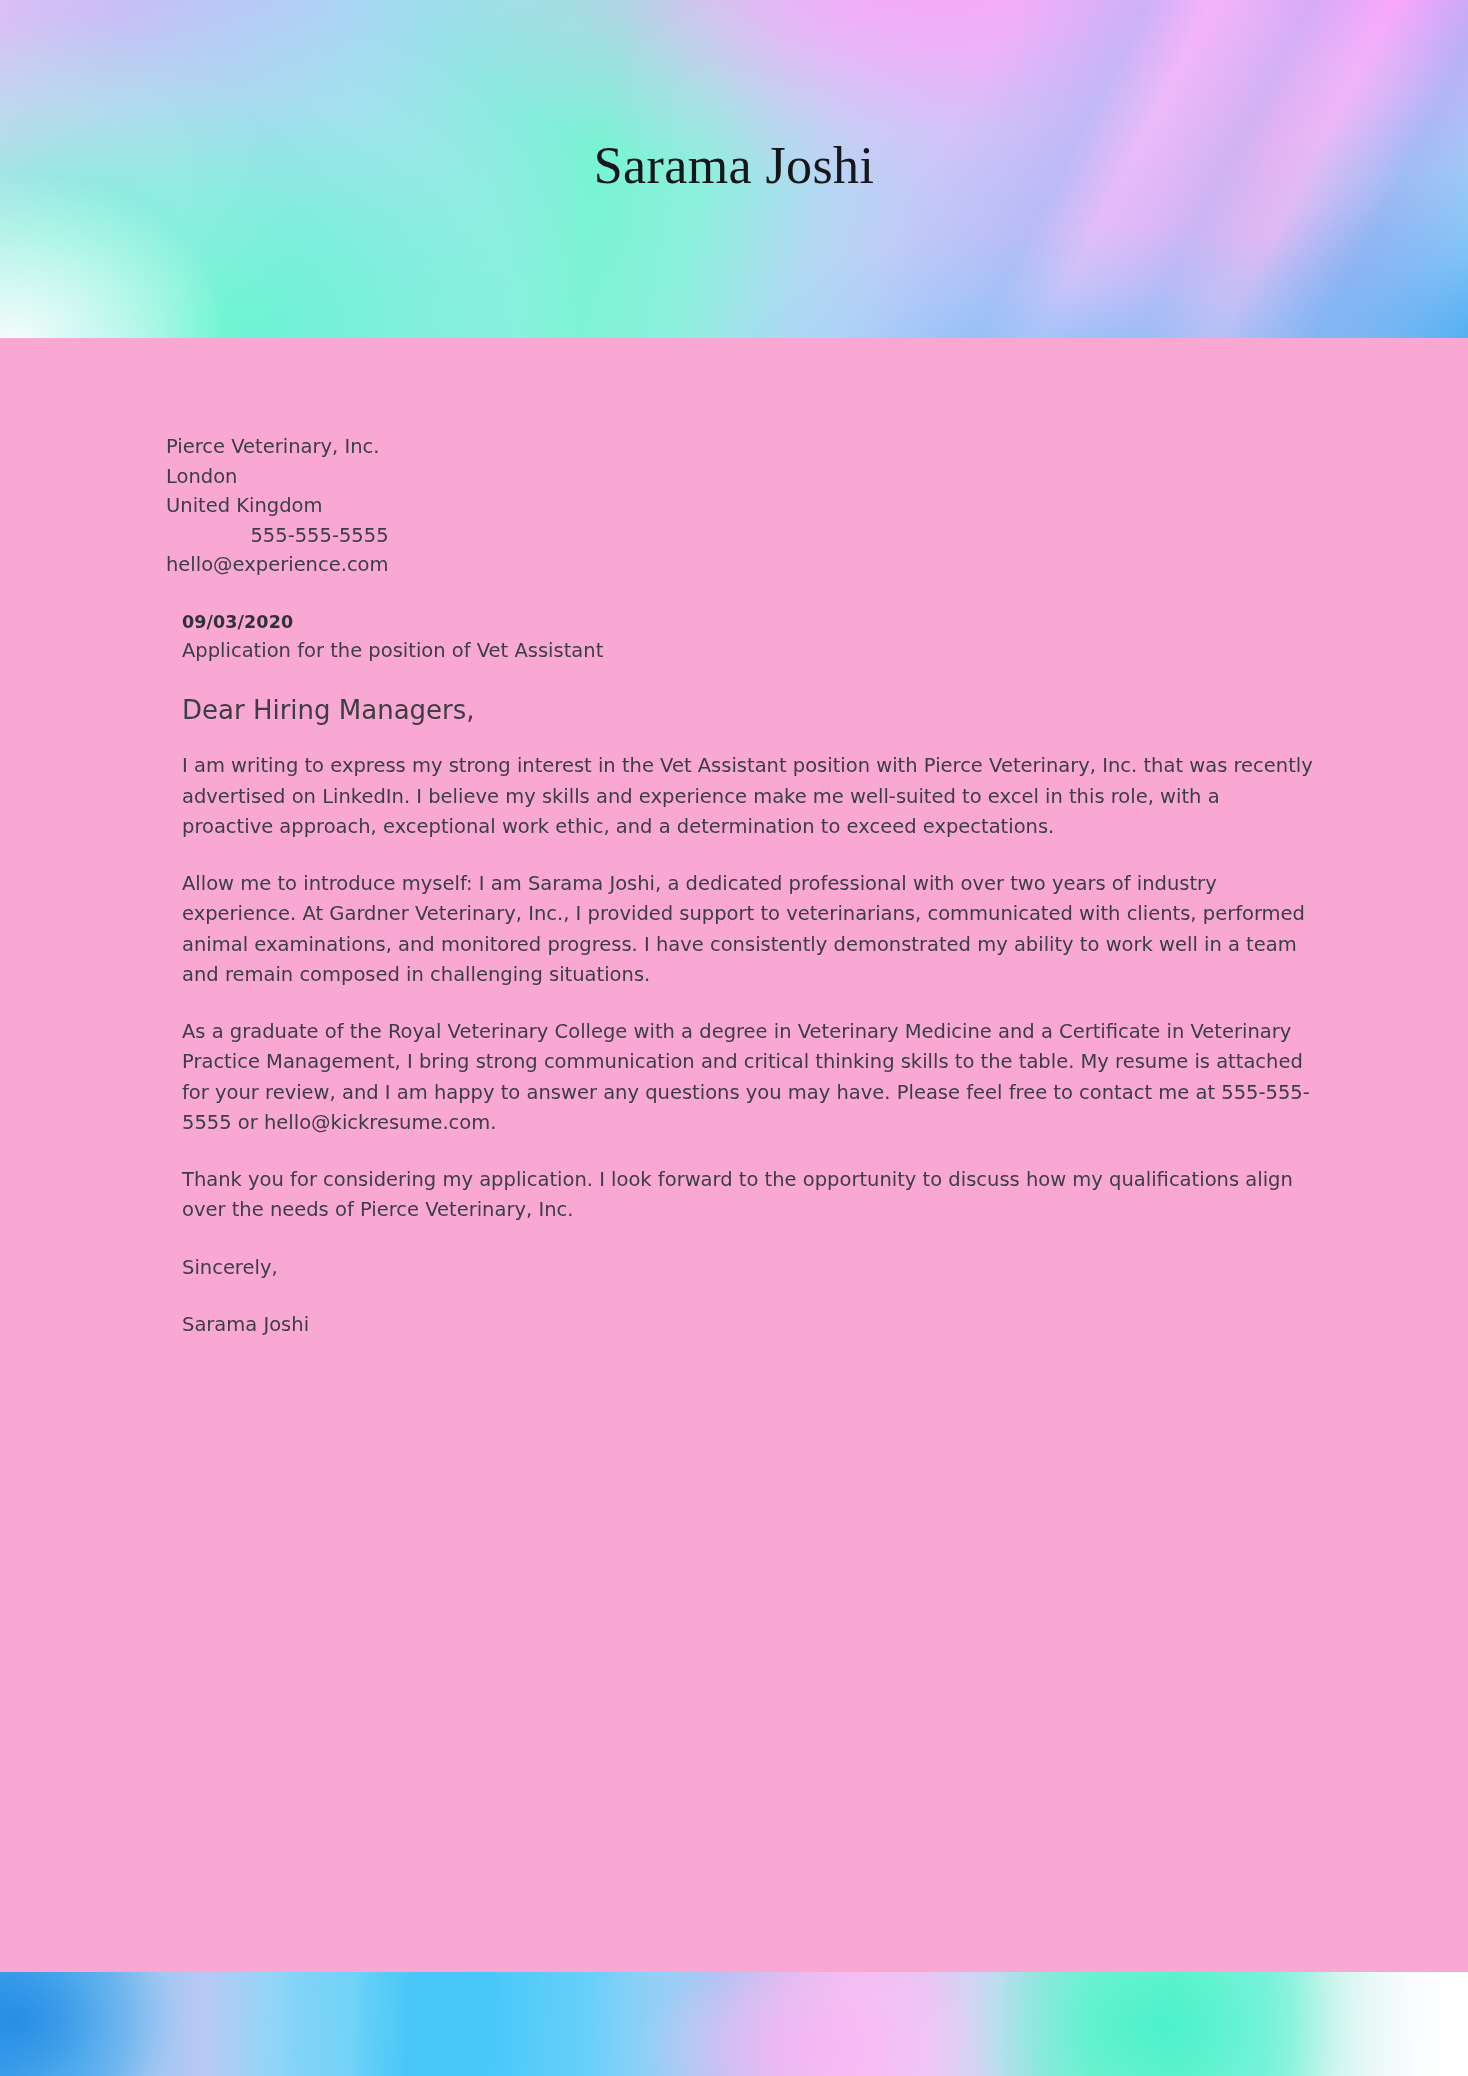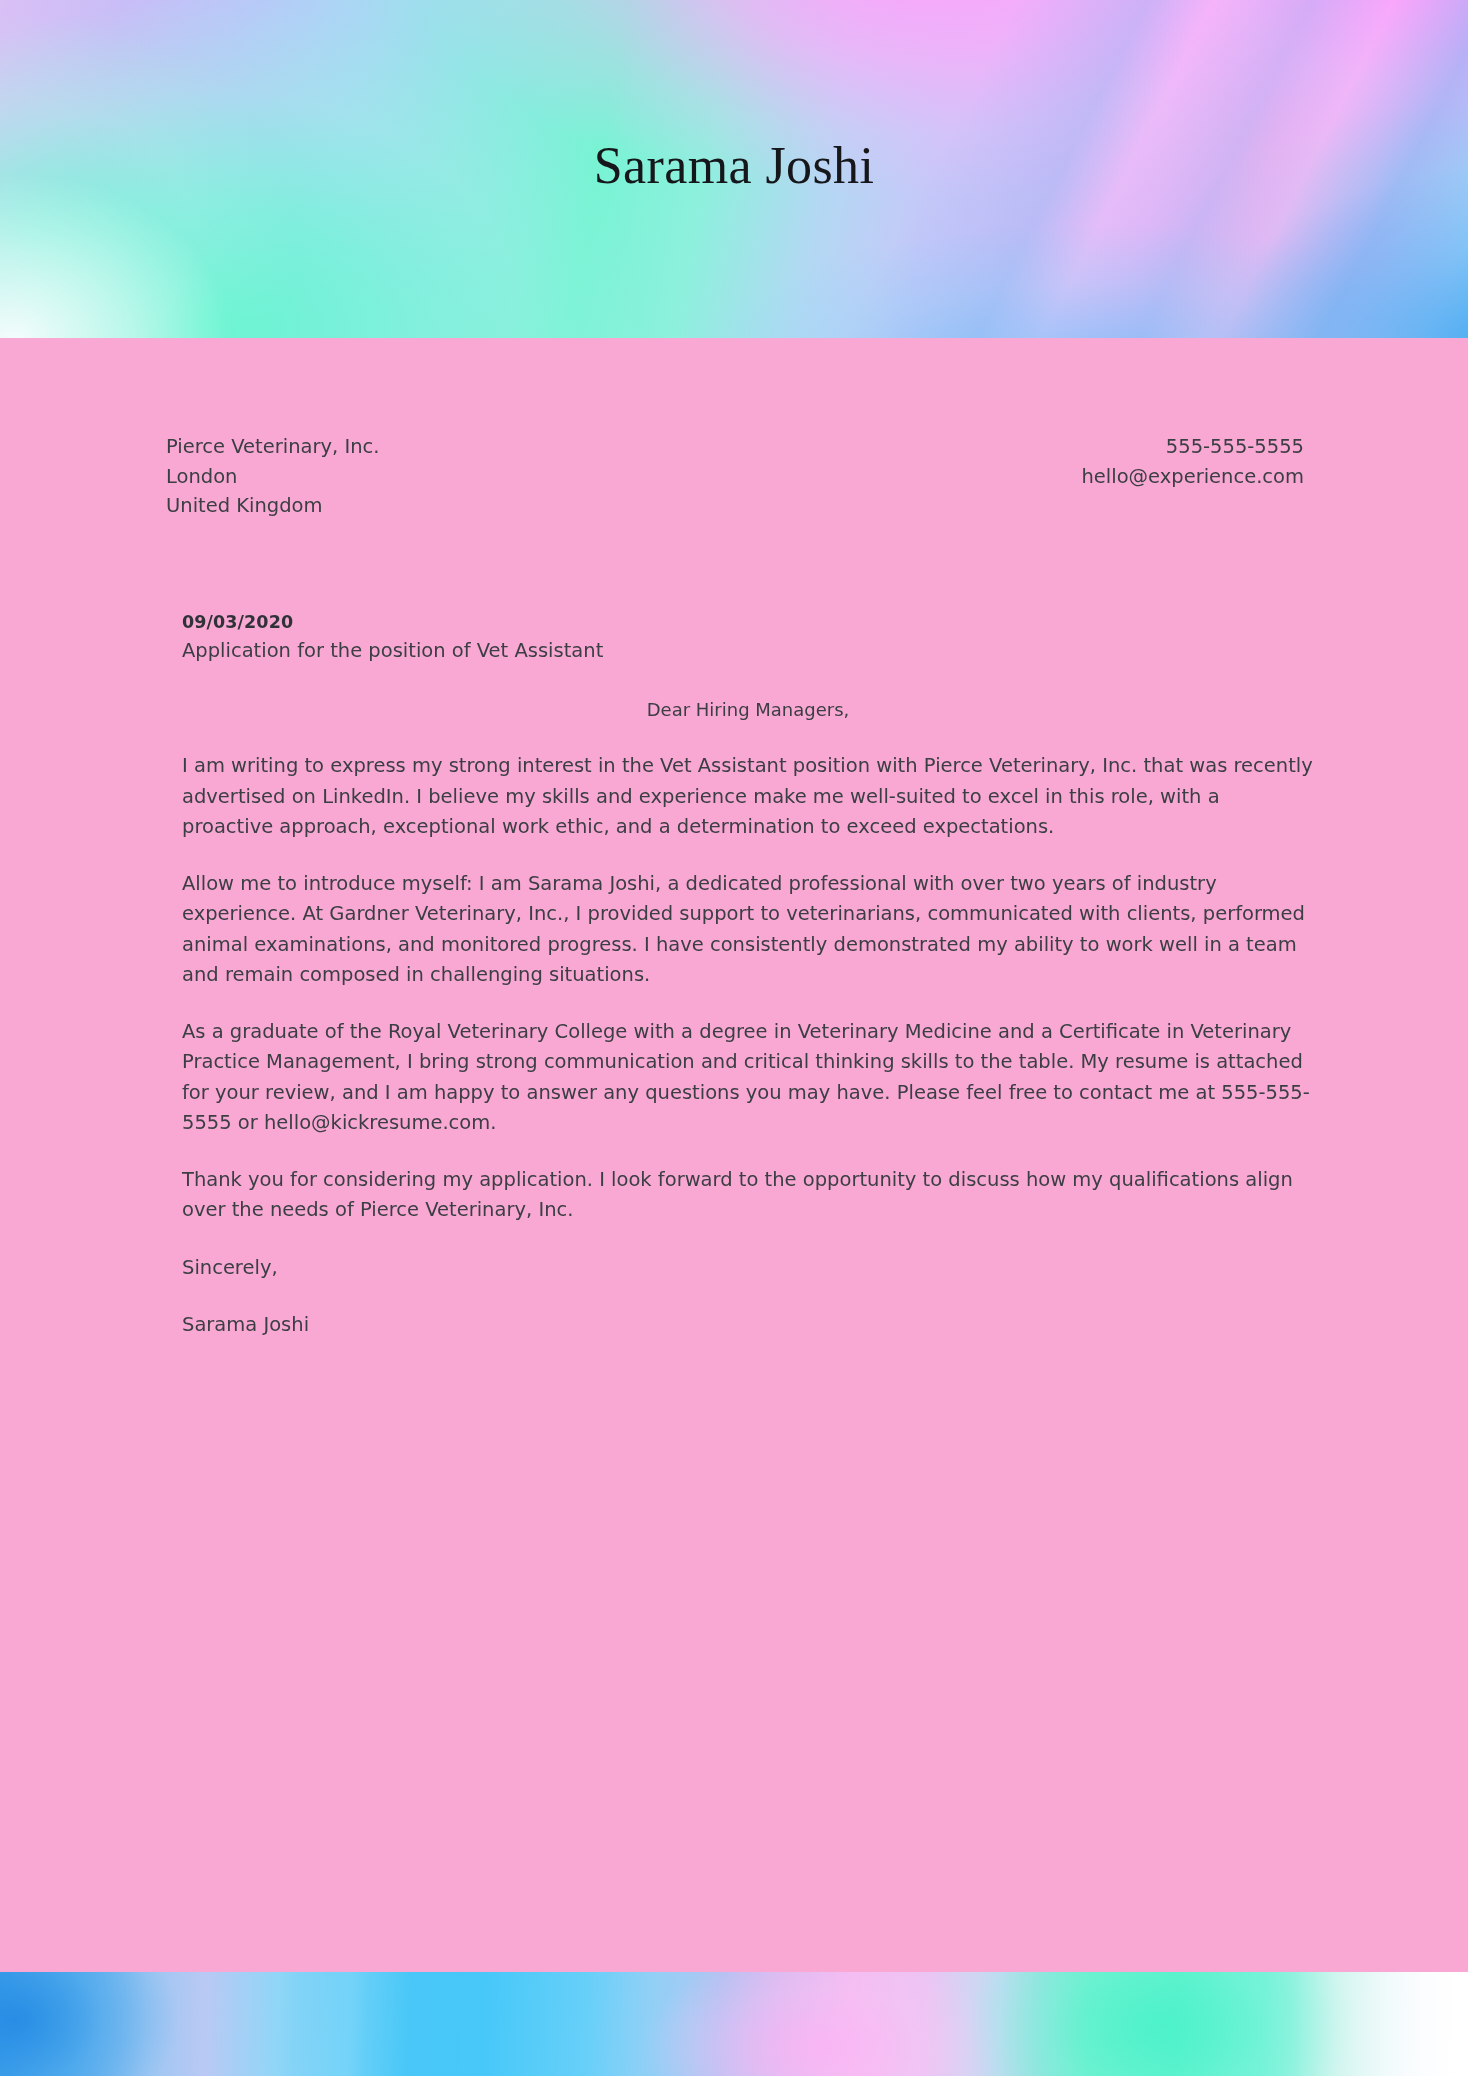--- a/index.html
+++ b/index.html
@@ -203,20 +203,21 @@
   }
 
   .addr-row {
     position: absolute;
     top: 94px;
     left: 166px;
     right: 164px;
     display: flex;
     justify-content: space-between;
     align-items: flex-start;
+    flex-direction: column;
   }
   .addr-left, .addr-right {
     font-size: 19.5px;
     line-height: 29.5px;
     color: #3b3e43;
   }
   .addr-right {
     text-align: right;
   }
   .addr-left div, .addr-right div {
@@ -237,25 +238,24 @@
     line-height: 24px;
     letter-spacing: 0.1px;
   }
   .letter-subject {
     font-size: 19.5px;
     line-height: 30px;
     color: #3b3e43;
     margin-top: 2px;
   }
   .letter-greeting {
-    font-size: 18px;
+    font-size: 26px;
     line-height: 30px;
     color: #3b3e43;
     margin-top: 29px;
-    text-align: center;
   }
   .letter-para {
     font-size: 19.5px;
     line-height: 30.5px;
     color: #3b3e43;
     margin-top: 26px;
     text-align: left;
   }
   .letter-closing {
     font-size: 19.5px;

